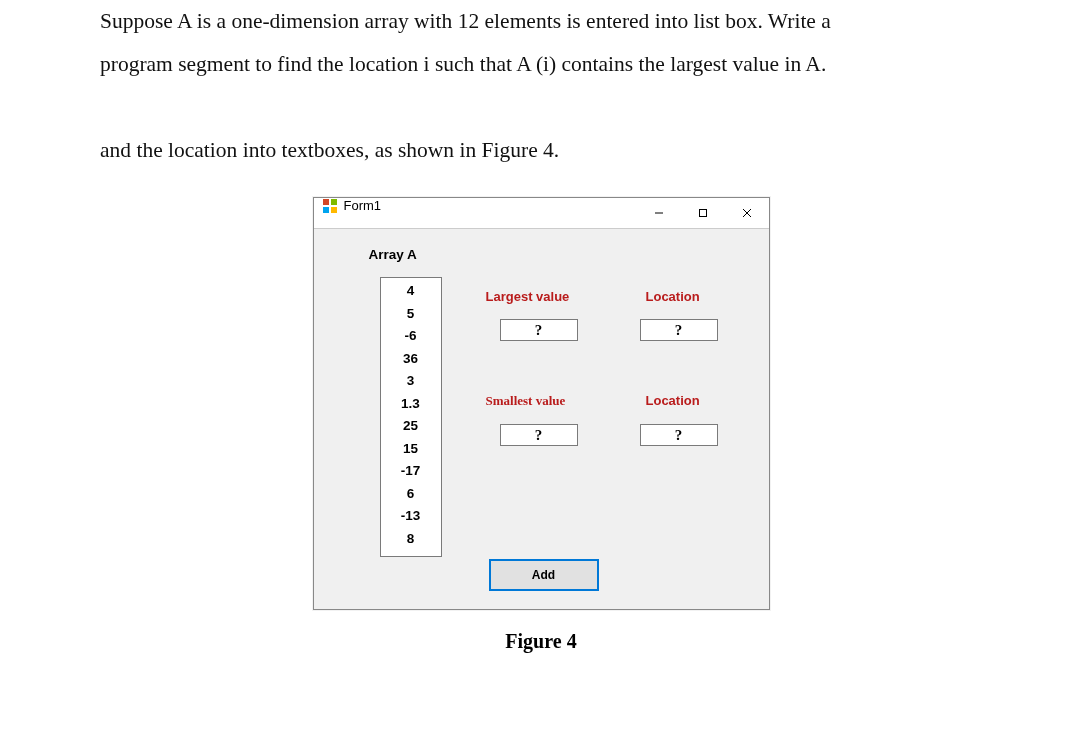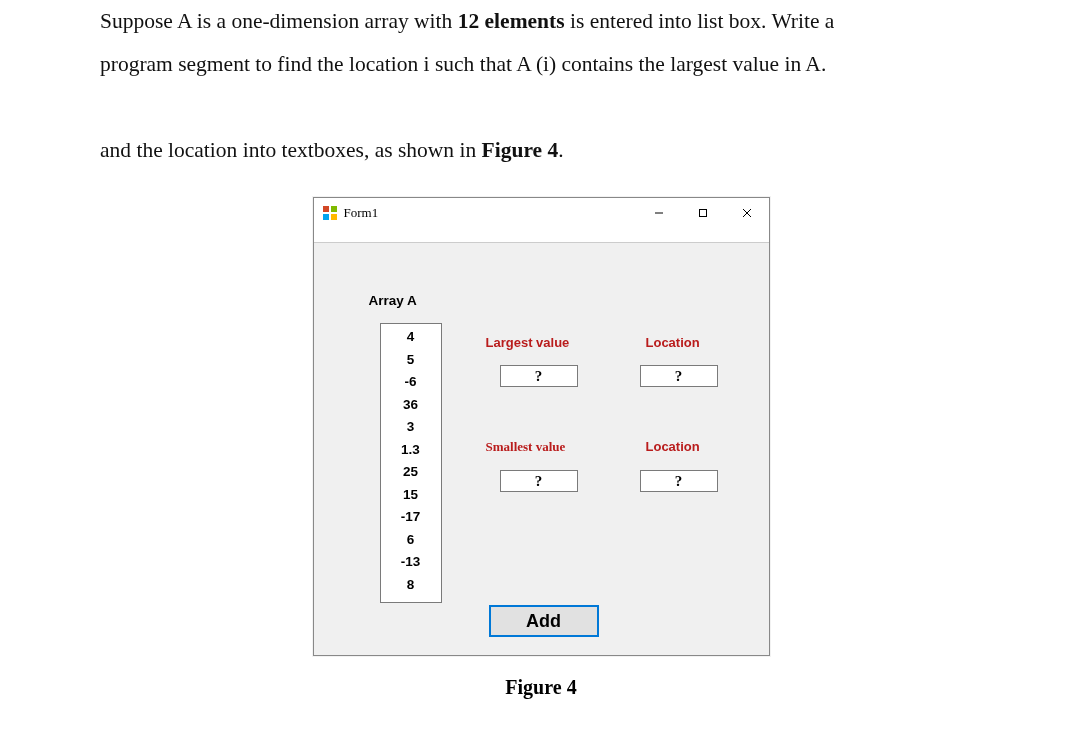--- a/index.html
+++ b/index.html
@@ -31,23 +31,22 @@
     background: #f0f0f0;
     font-family: "Segoe UI", Arial, sans-serif;
     color: #000;
     box-shadow: 0 0 0 1px rgba(0,0,0,0.05);
   }
   .titlebar {
     height: 30px;
     background: #fff;
     border-bottom: 1px solid #ccc;
     display: flex;
-    align-items: center;
-    padding: 0 0 14px 8px;
-    font-family: Liberation Serif, serif;
+    align-items: flex-start;
+    padding: 0 0 0 8px;
   }
   .titlebar .icon {
     width: 16px;
     height: 16px;
     display: inline-flex;
     align-items: center;
     justify-content: center;
     margin-right: 6px;
   }
   .titlebar .icon svg { width:16px; height:16px; display:block; }
@@ -66,21 +65,20 @@
     display: flex;
     align-items: center;
     justify-content: center;
     font-size: 13px;
     color: #333;
     font-family: "Segoe UI", Arial, sans-serif;
   }
   .client {
     position: relative;
     height: 380px;
-    margin-top: 32px;
   }
   .array-label {
     position: absolute;
     left: 55px;
     top: 18px;
     font-size: 13.5px;
     font-weight: bold;
   }
   .listbox {
     position: absolute;
@@ -129,34 +127,34 @@
   .add-btn {
     position: absolute;
     left: 175px;
     top: 330px;
     width: 110px;
     height: 32px;
     background: #e1e1e1;
     border: 2px solid #0078d7;
     box-sizing: border-box;
     font-family: "Segoe UI", Arial, sans-serif;
-    font-size: 18px;
+    font-size: 12px;
     font-weight: bold;
     color: #000;
     display: flex;
     align-items: center;
     justify-content: center;
   }
   .figure-caption {
     margin-top: 20px;
     font-family: "Times New Roman", serif;
     font-size: 20px;
     font-weight: bold;
   }
-  .b { font-weight: bold; }
+  .b { font-weight: normal; }
 </style>
 </head>
 <body>
 
 <div class="page">
 
   <div class="prompt-text">
     <span>Suppose A is a one-dimension array with </span><span class="b">12 elements</span><span> is entered into list box. Write a</span><br>
     <span>program segment to find the location i such that A (i) contains the largest value in A.</span><br>
     <br>

